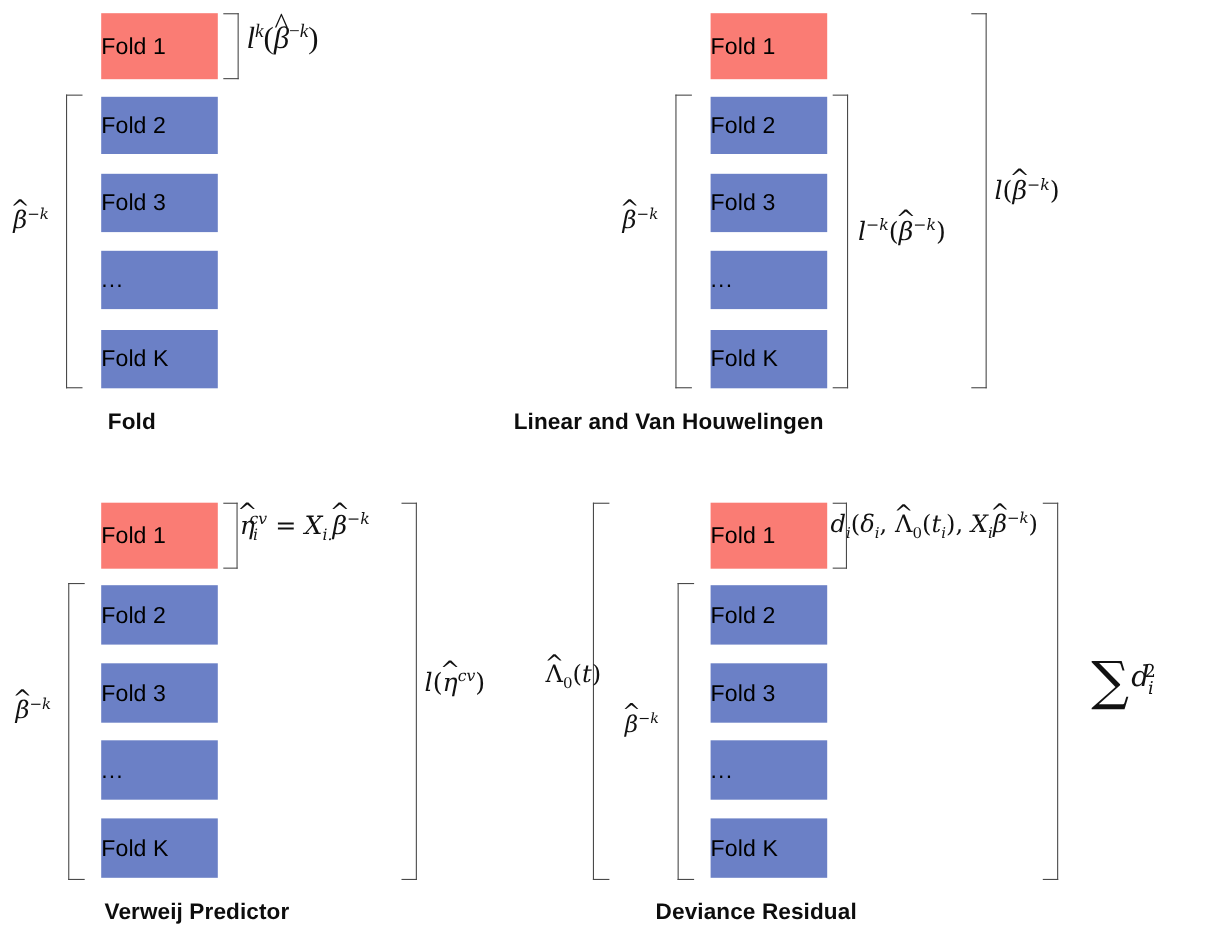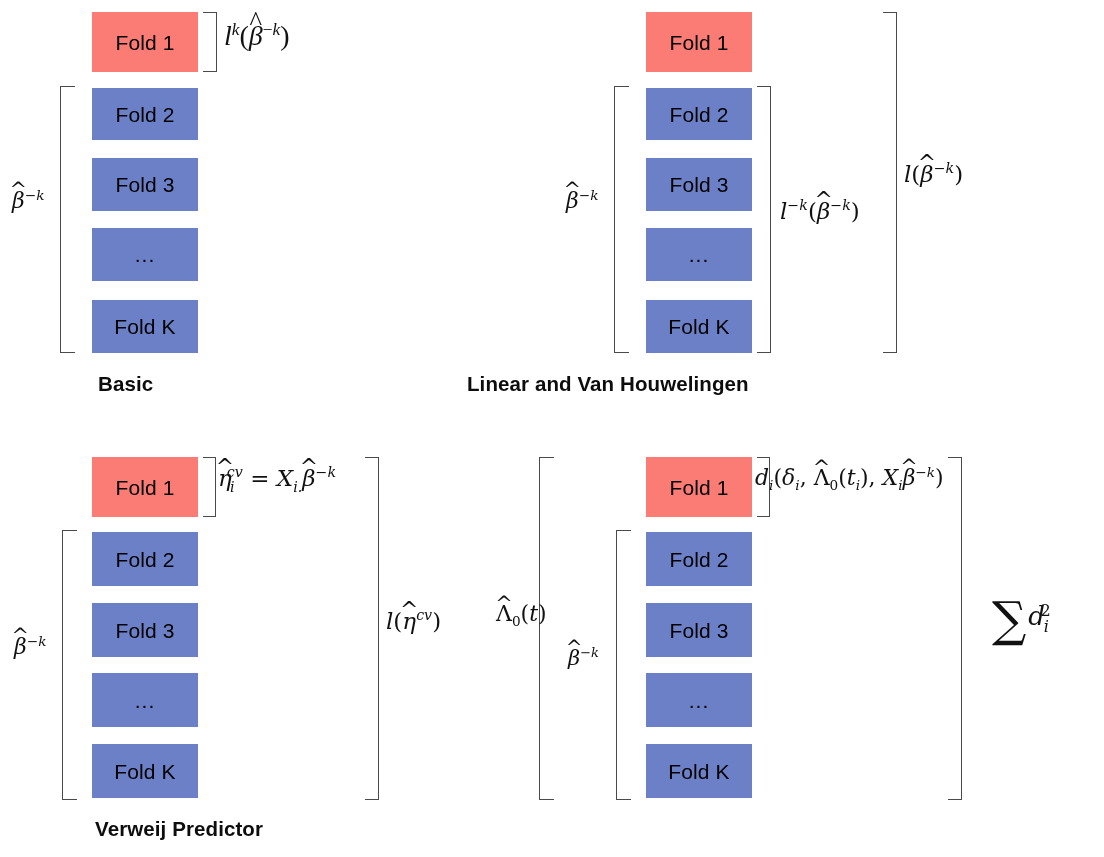--- a/index.html
+++ b/index.html
@@ -22,21 +22,20 @@
   
   .fold-col {
     position: absolute;
   }
   .fold-box {
     position: absolute;
     left: 0;
     box-sizing: border-box;
     display: flex;
     align-items: center;
-    justify-content: center;
     font-family: "Liberation Sans", sans-serif;
     font-size: 21px;
     color: #000000;
     line-height: 1;
     letter-spacing: .1px;
   }
   .fold-box.red  { background: #FA7C74; }
   .fold-box.blue { background: #6B80C6; }
   .fold-box.ellipsis { font-size: 21px; letter-spacing: 1px; }
 
@@ -122,21 +121,21 @@
   <div class="math" style="left:12px;top:190px;font-size:22px;">
     <span class="hatwrap"><span class="hatch" style="top:-0.52em;">^</span><span class="mi">β</span></span><sup class="s"><span class="mup">−</span>k</sup>
   </div>
 
   <div class="bracket right" style="left:203px;top:12px;width:14px;height:60px;"></div>
 
   <div class="math" style="left:224px;top:22px;font-size:28px;font-family:Liberation Serif, serif;">
     <span class="mi">l</span><sup class="s">k</sup><span class="paren">(</span><span class="hatwrap"><span class="hatch" style="top:-0.52em;">^</span><span class="mi">β</span></span><sup class="s"><span class="mup">−</span>k</sup><span class="paren">)</span>
   </div>
 
-  <div class="caption" style="left:98px;top:372px;">Basic</div>
+  <div class="caption" style="left:98px;top:372px;">Fold</div>
 </div>
 
 <div class="panel" style="left:552px;top:0;width:552px;height:428px;">
 
   <div class="fold-col" style="left:94px;top:0;width:106px;height:360px;">
     <div class="fold-box red" style="top:12px;width:106px;height:60px;">
         <span>Fold 1</span>
       </div>
     <div class="fold-box blue" style="top:88px;width:106px;height:52px;">
         <span>Fold 2</span>
@@ -241,13 +240,14 @@
   <div class="bracket right" style="left:205px;top:17px;width:13px;height:60px;"></div>
   <div class="math" style="left:203px;top:27px;font-size:22px;">
     <span class="mi">d</span><sub class="s">i</sub><span class="paren">(</span><span class="mi">δ</span><sub class="s">i</sub><span class="mup">,</span>&nbsp;<span class="hatwrap"><span class="hatch" style="top:-0.50em;">^</span><span class="mup">Λ</span></span><sub class="s"><span class="mup">0</span></sub><span class="paren">(</span><span class="mi">t</span><sub class="s">i</sub><span class="paren">)</span><span class="mup">,</span>&nbsp;<span class="mi">X</span><sub class="s">i</sub><span class="hatwrap"><span class="hatch" style="top:-0.52em;">^</span><span class="mi">β</span></span><sup class="s"><span class="mup">−</span>k</sup><span class="paren">)</span>
   </div>
 
   <div class="bracket right" style="left:396px;top:17px;width:14px;height:343px;"></div>
   <div class="math" style="left:440px;top:155px;font-size:26px;">
     <span class="sigma" style="font-size:1.85em;vertical-align:-0.22em;">∑</span><span class="hatwrap" style="margin-left:2px;"><span class="mi">d</span></span><sub class="s" style="margin-left:-0.08em;">i</sub><sup class="s" style="margin-left:-0.52em;"><span class="mup">2</span></sup>
   </div>
 
+  <div class="caption" style="left:44px;top:377px;">Deviance Residual</div>
 </div>
 
 </body></html>

